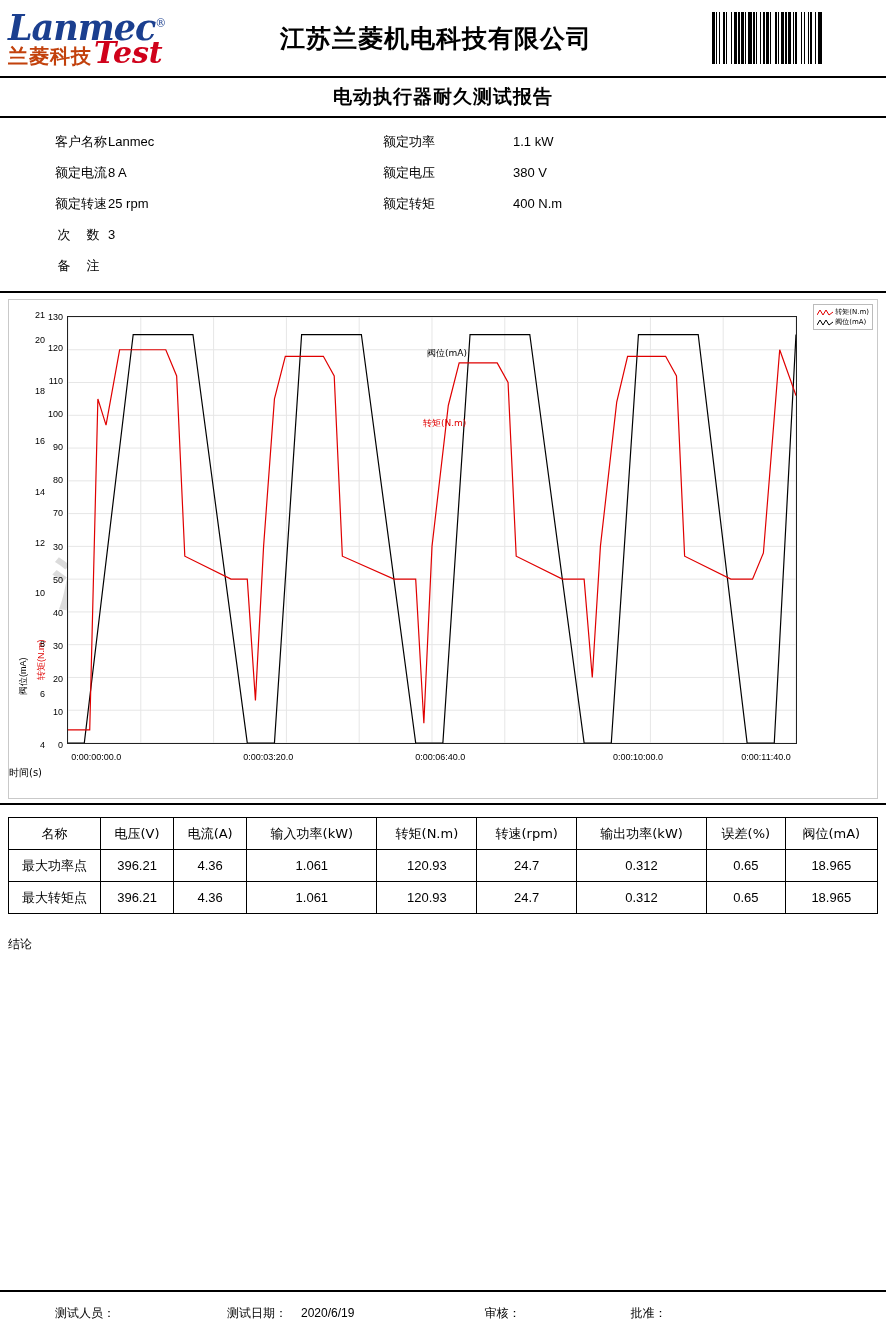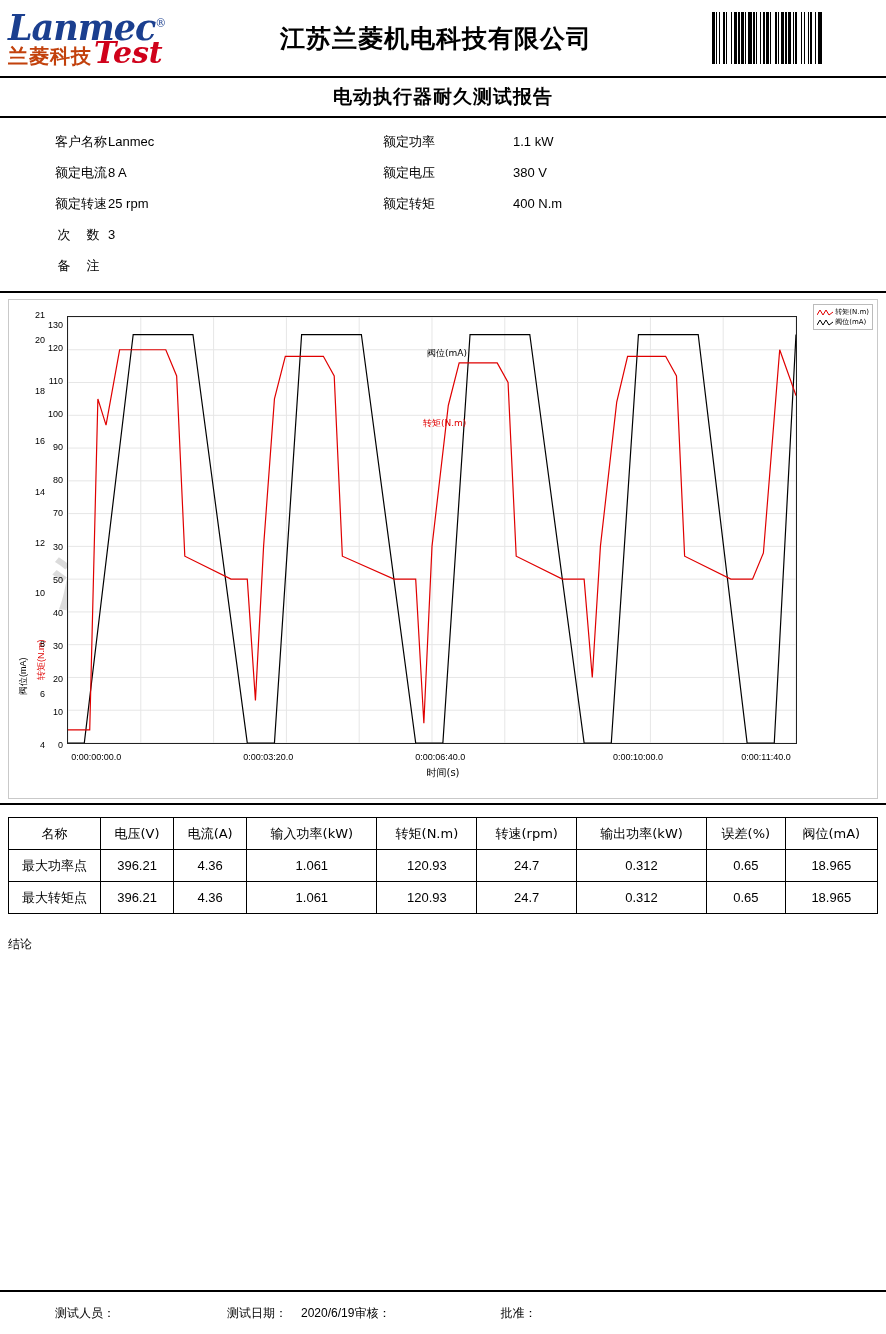--- a/index.html
+++ b/index.html
@@ -131,21 +131,21 @@
   .ax-left2 { text-align:right; width: 24px; color:#000; }
   .ax-title-left {
     position:absolute;
     transform: rotate(-90deg);
     transform-origin: left top;
     font-size: 9px;
     white-space:nowrap;
   }
   .ax-title-left.red { color:#e00000; }
   .x-title {
-    position:absolute; width:100%; text-align:center;
+    position:absolute; width:100%; 
     bottom: 18px; font-size:10px;
     font-family:"DejaVu Sans", sans-serif;
   }
   .legend {
     position:absolute; right: 4px; top: 4px;
     border: 1px solid #bbb; background:#fff;
     padding: 2px 3px; font-size: 7px;
     font-family:"DejaVu Sans", sans-serif;
     line-height: 10px;
   }
@@ -206,21 +206,21 @@
     height: 44px;
     border-top: 2px solid #000;
     display:flex; align-items:center;
     font-size: 12px;
     font-family:"DejaVu Sans", sans-serif;
   }
   .footer span { display:inline-block; }
   .f1 { margin-left: 55px; }
   .f2 { margin-left: 112px; }
   .f2v { margin-left: 14px; font-family:"Liberation Sans", sans-serif; }
-  .f3 { }
+  .f3 { margin-left: 130px; }
   .f4 { margin-left: 110px; }
 </style>
 </head>
 <body>
 
 <div class="page">
 
   <div class="header">
     <div class="logo-block">
       <div class="logo-main"><span>Lanmec</span><span class="logo-reg">®</span></div>
@@ -401,21 +401,21 @@
         <div class="ax-label ax-left2" style="left: 30px; top: 340.769px;">30</div>
         <div class="ax-label ax-left2" style="left: 30px; top: 307.692px;">40</div>
         <div class="ax-label ax-left2" style="left: 30px; top: 274.615px;">50</div>
         <div class="ax-label ax-left2" style="left: 30px; top: 241.538px;">30</div>
         <div class="ax-label ax-left2" style="left: 30px; top: 208.462px;">70</div>
         <div class="ax-label ax-left2" style="left: 30px; top: 175.385px;">80</div>
         <div class="ax-label ax-left2" style="left: 30px; top: 142.308px;">90</div>
         <div class="ax-label ax-left2" style="left: 30px; top: 109.231px;">100</div>
         <div class="ax-label ax-left2" style="left: 30px; top: 76.1538px;">110</div>
         <div class="ax-label ax-left2" style="left: 30px; top: 43.0769px;">120</div>
-        <div class="ax-label ax-left2" style="left: 30px; top: 20px;">130</div>
+        <div class="ax-label ax-left2" style="left: 30px; top: 12px;">130</div>
         <div class="ax-label" style="left: 87.28px; top: 452px; transform: translateX(-50%);">0:00:00:00.0</div>
         <div class="ax-label" style="left: 259.3px; top: 452px; transform: translateX(-50%);">0:00:03:20.0</div>
         <div class="ax-label" style="left: 431.32px; top: 452px; transform: translateX(-50%);">0:00:06:40.0</div>
         <div class="ax-label" style="left: 628.96px; top: 452px; transform: translateX(-50%);">0:00:10:00.0</div>
         <div class="ax-label" style="left: 757.06px; top: 452px; transform: translateX(-50%);">0:00:11:40.0</div>
       </div>
   </div>
 
   <table class="data-table">
     <thead>

